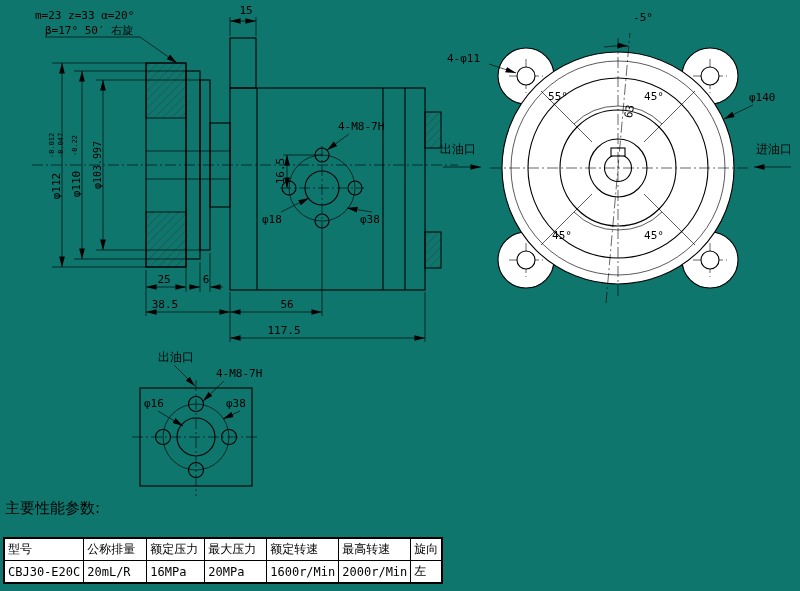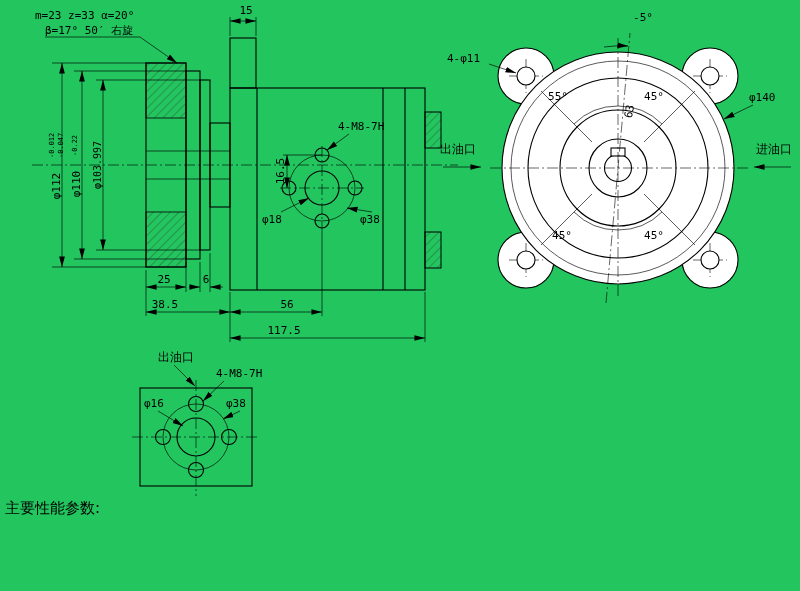--- a/index.html
+++ b/index.html
@@ -1,16 +1,16 @@
 <!DOCTYPE html>
 <html><head>
 <meta charset="utf-8">
 <style>
   html,body{margin:0;padding:0;background:#fff}
-  .stage{position:relative;width:800px;height:591px;background:#22c55e;overflow:hidden;font-family:"DejaVu Sans","Liberation Sans",sans-serif;color:#000}
+  .stage{position:relative;width:800px;height:591px;background:#0f766e;overflow:hidden;font-family:"DejaVu Sans","Liberation Sans",sans-serif;color:#000}
   svg{position:absolute;left:0;top:0}
   svg text{font-family:"DejaVu Sans Mono","DejaVu Sans",sans-serif;font-size:11px;fill:#000}
   svg text.cjk{font-family:"DejaVu Sans","Liberation Sans",sans-serif;font-size:12px}
   svg text.tol{font-size:7px}
   svg text.small{font-size:10px}
   .s{stroke:#000;stroke-width:1.1;fill:none}
   .sw{stroke:#000;stroke-width:1.1;fill:#fff}
   .t{stroke:#000;stroke-width:0.65;fill:none}
   .cl{stroke:#000;stroke-width:0.6;fill:none;stroke-dasharray:11 3 2 3}
   .params-title{position:absolute;left:5px;top:499px;font-size:15px}
@@ -220,17 +220,35 @@
     <colgroup>
       <col style="width:69px">
           <col style="width:63px">
           <col style="width:58px">
           <col style="width:62px">
           <col style="width:60px">
           <col style="width:63px">
           <col style="width:26px">
     </colgroup>
     <tbody>
+      <tr>
+        <th>型号</th>
+        <th>公称排量</th>
+        <th>额定压力</th>
+        <th>最大压力</th>
+        <th>额定转速</th>
+        <th>最高转速</th>
+        <th>旋向</th>
+      </tr>
+      <tr>
+        <td>CBJ30-E20C</td>
+        <td>20mL/R</td>
+        <td>16MPa</td>
+        <td>20MPa</td>
+        <td>1600r/Min</td>
+        <td>2000r/Min</td>
+        <td>左</td>
+      </tr>
     </tbody>
   </table>
 </div>
 
 </div>
 
 </body></html>

